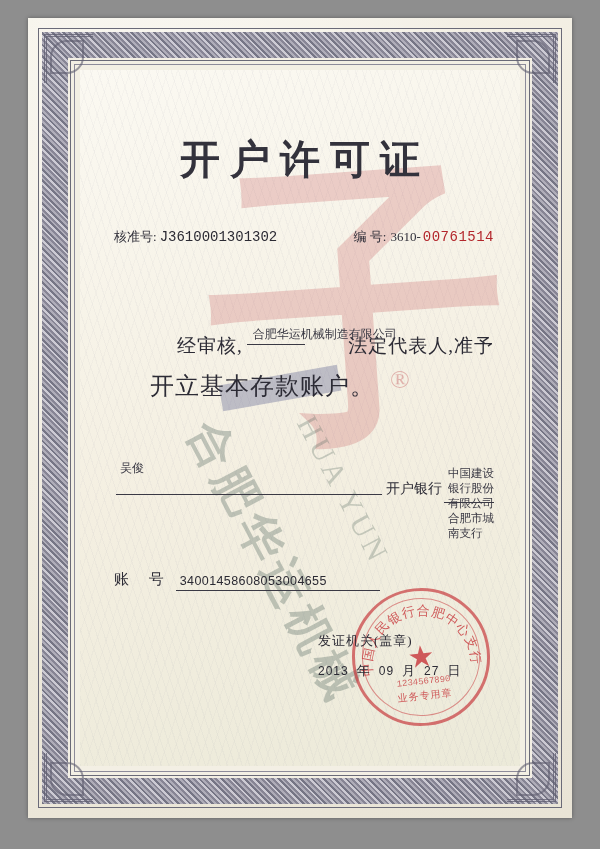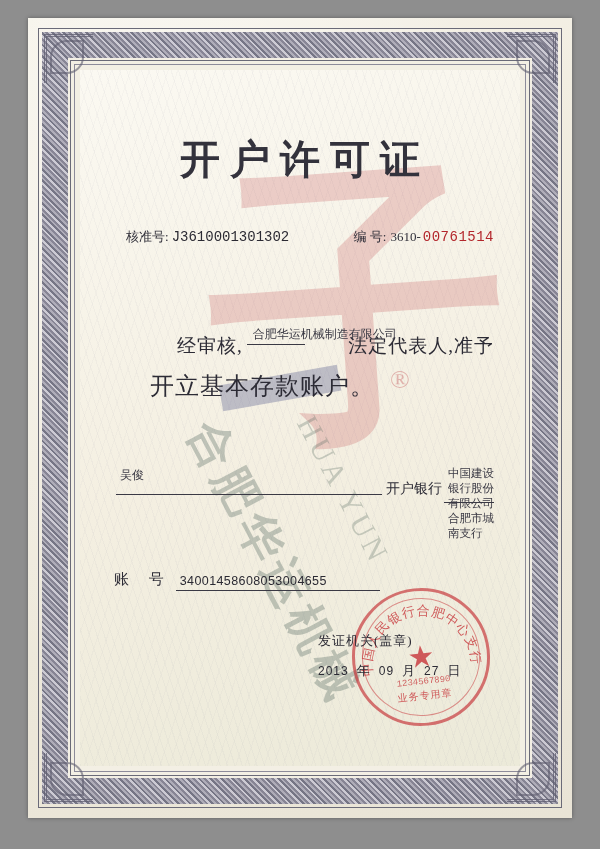--- a/index.html
+++ b/index.html
@@ -201,21 +201,21 @@
     font-size: 40px;
     letter-spacing: 10px;
     color: #33323c;
     font-weight: bold;
     text-indent: 10px;
   }
 
   
   .row-nos {
     position: absolute;
-    left: 46px;
+    left: 34px;
     right: 26px;
     top: 158px;
     height: 22px;
     font-size: 13px;
     color: #2f2e38;
     font-family: "Liberation Serif", serif;
   }
   .approval {
     position: absolute;
     left: 0;
@@ -316,21 +316,21 @@
   .rep-blank {
     position: relative;
     flex: 1;
     border-bottom: 1px solid #3a3944;
     height: 20px;
     margin-left: 2px;
   }
   .rep-blank .hand {
     position: absolute;
     left: 4px;
-    bottom: 10px;
+    bottom: 17px;
     font-size: 12px;
     color: #3a3944;
     white-space: nowrap;
   }
   .rep-right {
     position: absolute;
     left: 272px;
     right: 0;
     top: 0;
     display: flex;

